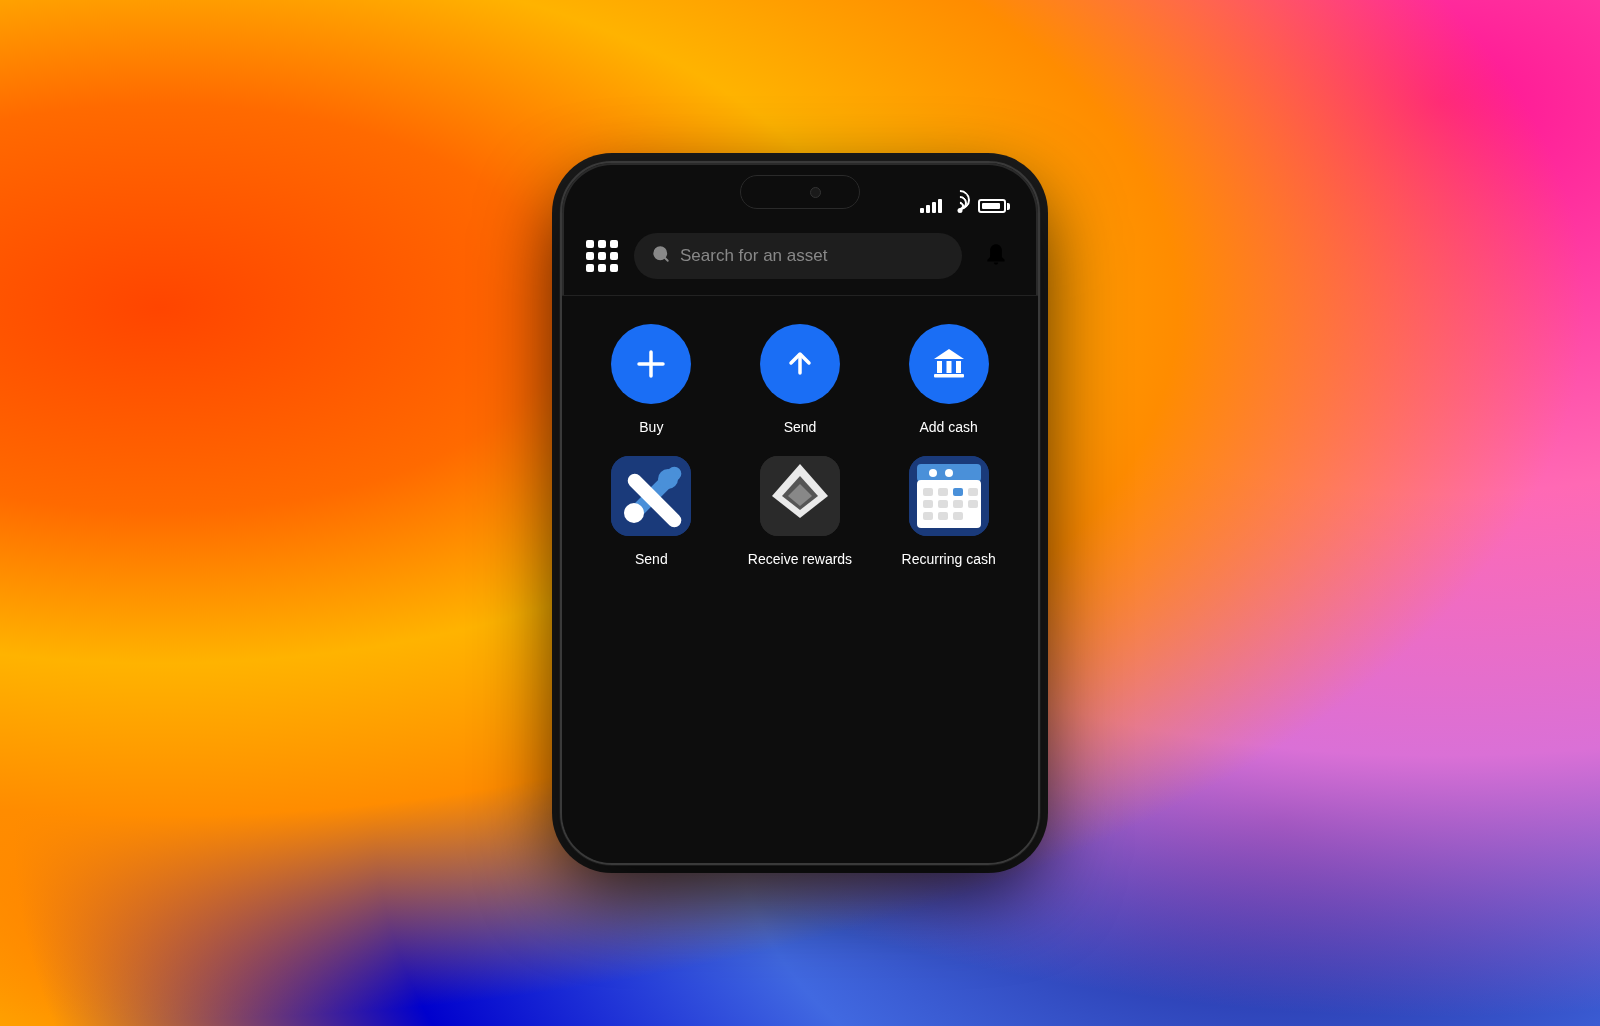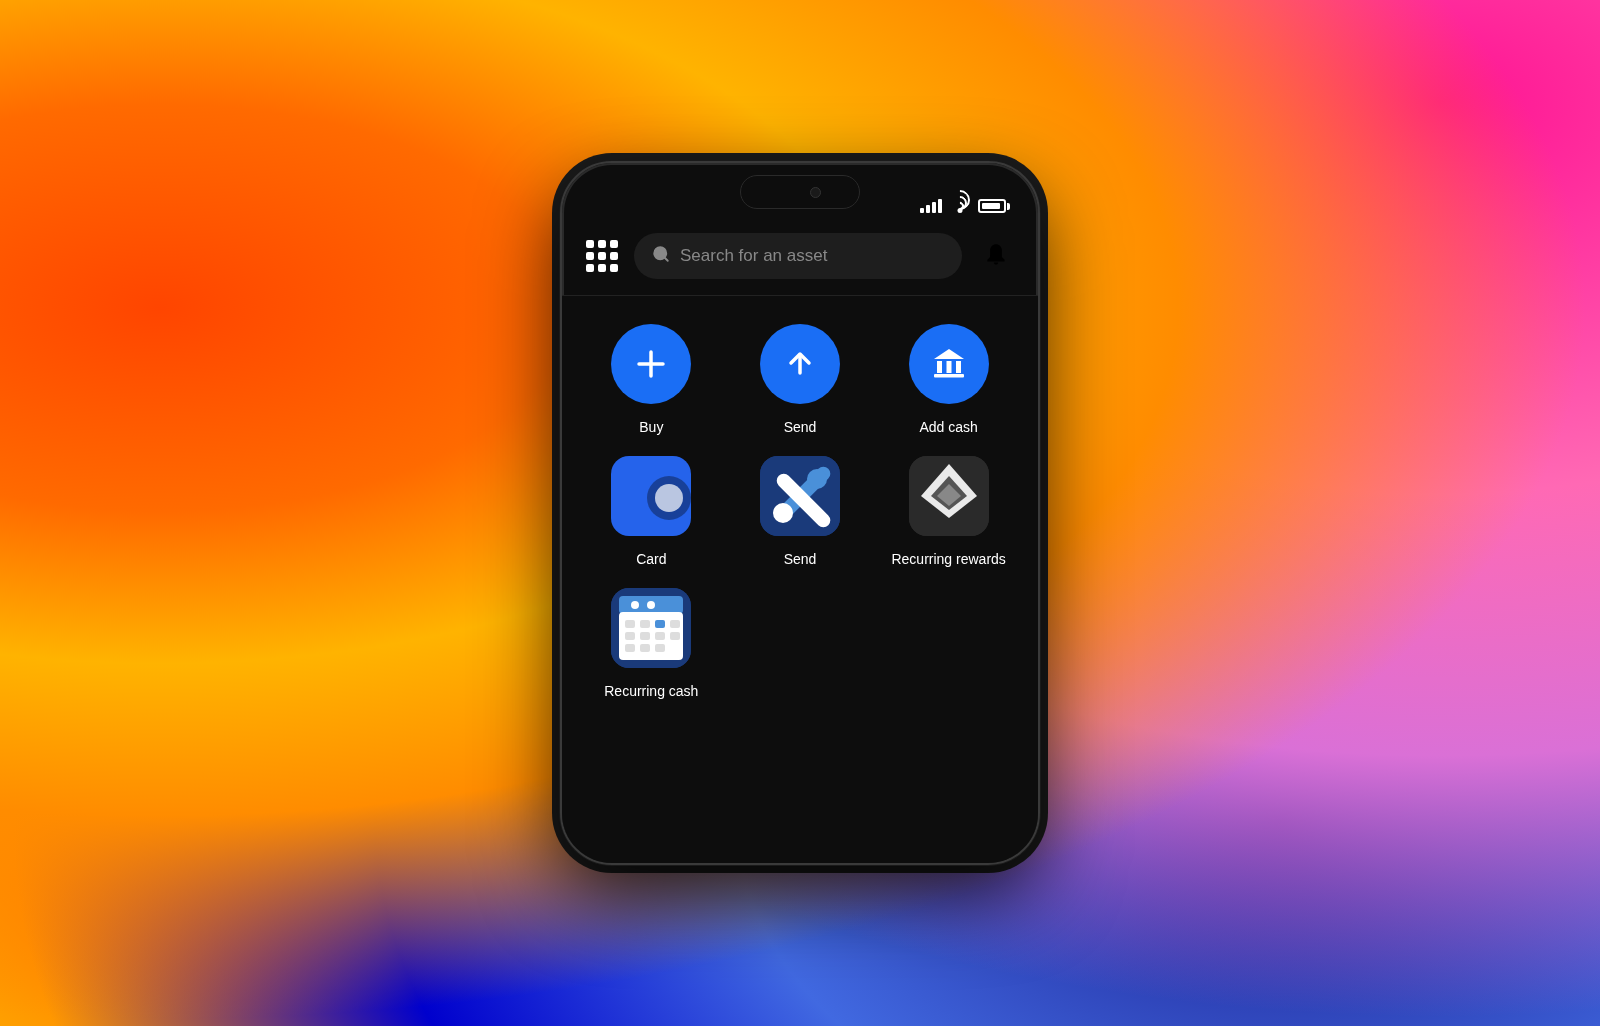--- a/index.html
+++ b/index.html
@@ -387,31 +387,20 @@
           <polygon points="19,4 34,14 4,14" fill="white"></polygon>
           <rect x="7" y="16" width="5" height="12" fill="white"></rect>
           <rect x="16.5" y="16" width="5" height="12" fill="white"></rect>
           <rect x="26" y="16" width="5" height="12" fill="white"></rect>
           <rect x="4" y="29" width="30" height="3.5" rx="1" fill="white"></rect>
         </svg>
       </div>
       <span class="app-label">Add cash</span>
     </div>
 
-    <div class="app-item">
-      <div class="app-icon square" style="background:#2563eb; position:relative; overflow:hidden;">
-
-        <svg width="80" height="80" viewBox="0 0 80 80">
-
-          <circle cx="58" cy="42" r="22" fill="rgba(0,0,0,0.35)"></circle>
-          <circle cx="58" cy="42" r="14" fill="rgba(255,255,255,0.7)"></circle>
-        </svg>
-      </div>
-      <span class="app-label">Card</span>
-    </div>
 
     <div class="app-item">
       <div class="app-icon square" style="background:#1a3a7a; overflow:visible; position:relative;">
         <svg width="80" height="80" viewBox="0 0 80 80">
           <rect width="80" height="80" rx="18" fill="#1a3a7a"></rect>
 
           <rect x="10" y="34" width="70" height="14" rx="7" fill="#4a90d9" transform="rotate(-45 40 41)"></rect>
 
           <rect x="10" y="34" width="70" height="14" rx="7" fill="white" transform="rotate(45 40 41)"></rect>
 
@@ -428,21 +417,21 @@
         <svg width="80" height="80" viewBox="0 0 80 80">
           <rect width="80" height="80" rx="18" fill="#2a2a2a"></rect>
 
           <polygon points="40,8 68,40 40,62 12,40" fill="white" opacity="0.9"></polygon>
 
           <polygon points="40,20 58,40 40,54 22,40" fill="#555"></polygon>
 
           <polygon points="40,28 52,40 40,50 28,40" fill="#888"></polygon>
         </svg>
       </div>
-      <span class="app-label">Recurring
+      <span class="app-label">Receive
 rewards</span>
     </div>
 
     <div class="app-item">
       <div class="app-icon square" style="background:#1a3a7a; position:relative;">
         <svg width="80" height="80" viewBox="0 0 80 80">
           <rect width="80" height="80" rx="18" fill="#1a3a7a"></rect>
 
           <rect x="8" y="8" width="64" height="18" rx="4" fill="#4a90d9"></rect>
 

